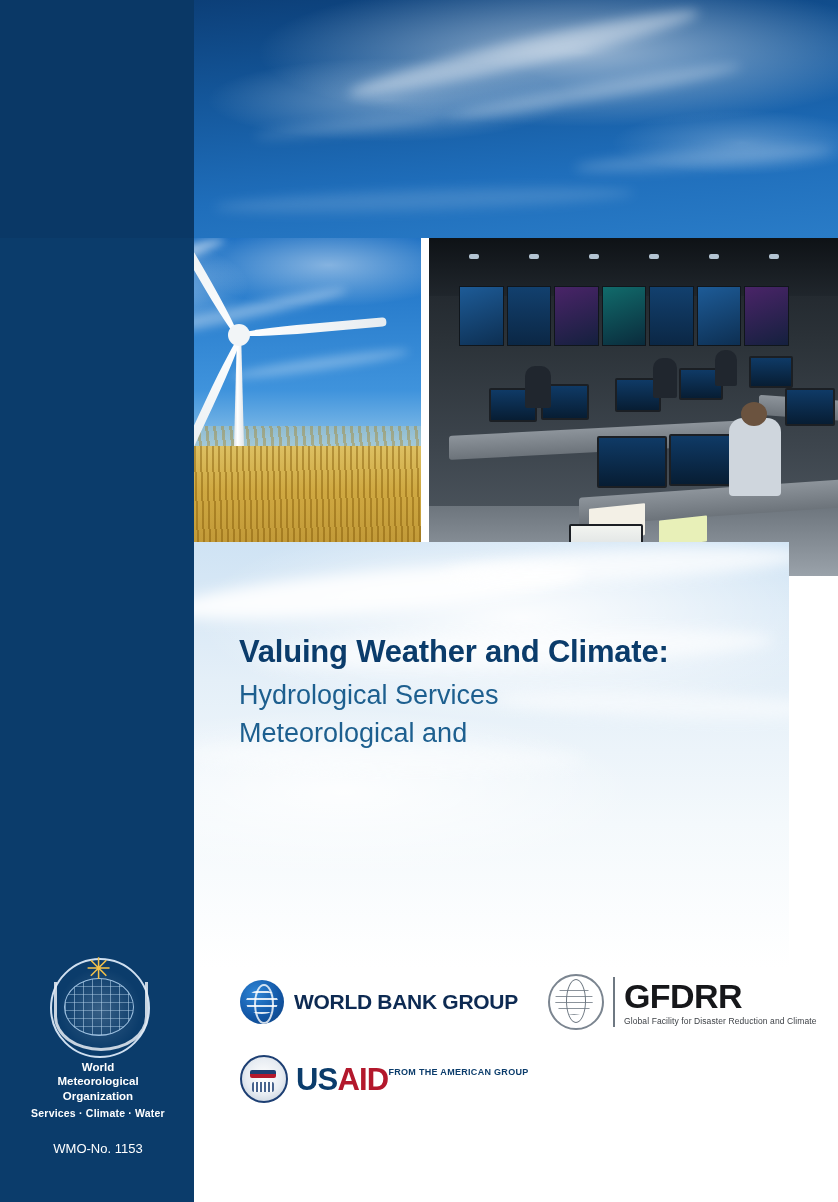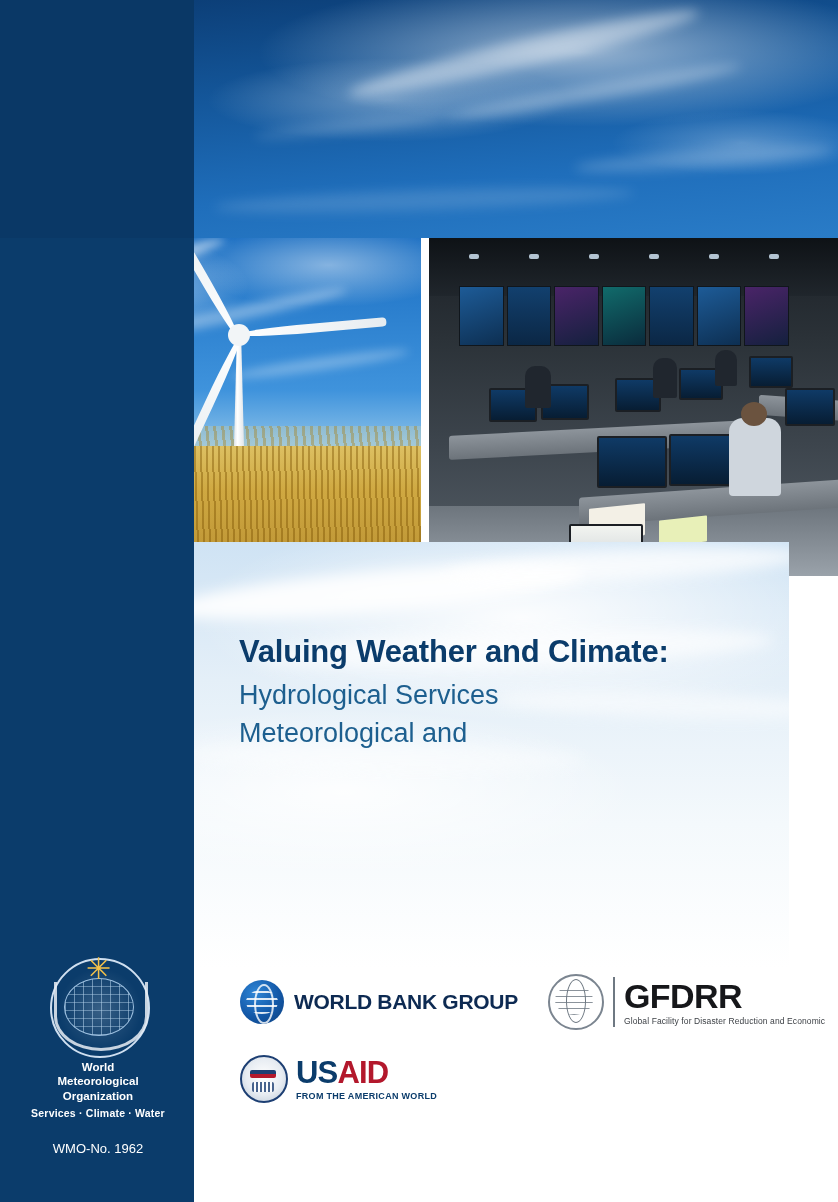--- a/index.html
+++ b/index.html
@@ -239,21 +239,21 @@
     border:2px solid #1d3f73;position:relative;
   }
   .usaid-seal:before{
     content:"";position:absolute;left:8px;top:13px;width:26px;height:8px;
     background:linear-gradient(180deg,#1d3f73 0 50%,#b3182c 50% 100%);border-radius:2px;
   }
   .usaid-seal:after{
     content:"";position:absolute;left:10px;top:25px;width:22px;height:10px;
     background:repeating-linear-gradient(90deg,#1d3f73 0 2px, #ffffff 2px 4px);opacity:.8;border-radius:2px;
   }
-  .usaid-word{display:flex;flex-direction:column;}
+  .usaid-word{display:flex;}
   .usaid-top{font-size:31px;font-weight:bold;letter-spacing:-.8px;line-height:1;}
   .usaid-us{color:#0b3c6b;}
   .usaid-aid{color:#b3182c;}
   .usaid-bottom{font-size:9px;font-weight:bold;color:#0b3c6b;letter-spacing:.3px;margin-top:3px;}
 </style>
 </head>
 <body>
 
 <div class="page">
 
@@ -351,41 +351,41 @@
     <div class="wmo-grid"></div>
     <div class="wmo-wreath"></div>
     <div class="wmo-star">✳</div>
   </div>
   <div class="wmo-name">
     <div>World</div>
     <div>Meteorological</div>
     <div>Organization</div>
   </div>
   <div class="wmo-tag">Services · Climate · Water</div>
-  <div class="wmo-no">WMO-No. 1962</div>
+  <div class="wmo-no">WMO-No. 1153</div>
 
   <div class="logos">
 
     <div class="wb">
       <div class="wb-globe"></div>
       <div class="wb-text">WORLD BANK GROUP</div>
     </div>
 
     <div class="gfdrr">
       <div class="gf-globe"></div>
       <div class="gf-bar"></div>
       <div class="gf-texts">
         <div class="gf-title">GFDRR</div>
-        <div class="gf-sub">Global Facility for Disaster Reduction and Economic</div>
+        <div class="gf-sub">Global Facility for Disaster Reduction and Climate</div>
       </div>
     </div>
 
     <div class="usaid">
       <div class="usaid-seal"></div>
       <div class="usaid-word">
         <div class="usaid-top"><span class="usaid-us">US</span><span class="usaid-aid">AID</span></div>
-        <div class="usaid-bottom">FROM THE AMERICAN WORLD</div>
+        <div class="usaid-bottom">FROM THE AMERICAN GROUP</div>
       </div>
     </div>
 
   </div>
 
 </div>
 
 </body></html>

